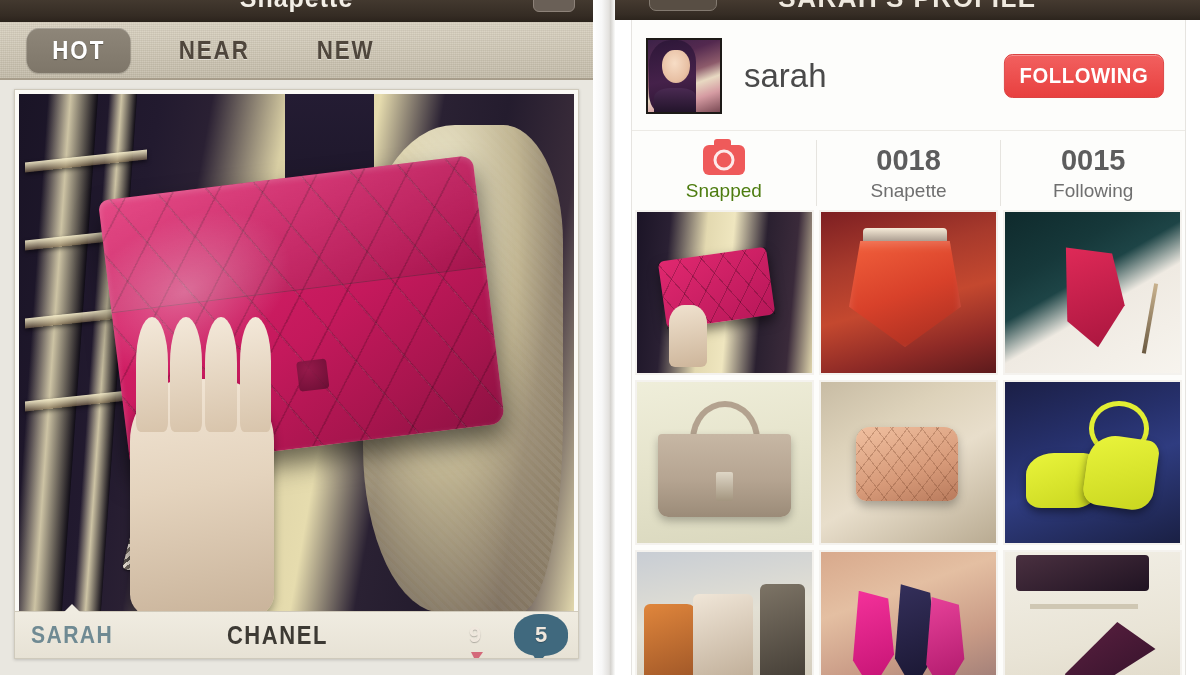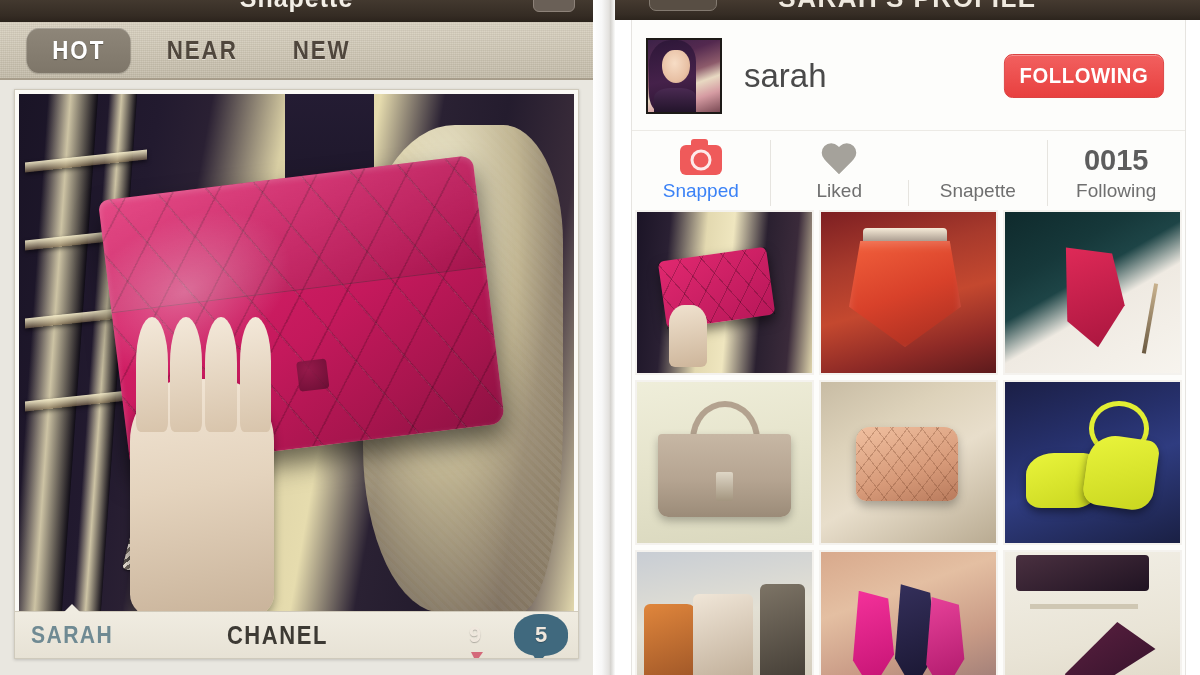--- a/index.html
+++ b/index.html
@@ -63,20 +63,21 @@
     position: relative;
     height: 58px;
     background:
       repeating-linear-gradient(0deg, rgba(255,255,255,0.08) 0 1px, rgba(0,0,0,0.03) 1px 2px),
       repeating-linear-gradient(90deg, rgba(255,255,255,0.05) 0 1px, rgba(0,0,0,0.025) 1px 2px),
       linear-gradient(180deg,#d9d1c0 0%, #cdc5b3 55%, #c2baa8 100%);
     border-bottom: 2px solid #a79d8b;
     display: flex;
     align-items: center;
     padding-left: 18px;
+    gap: 12px;
   }
   .tab {
     font-family: "Liberation Sans Narrow", "Liberation Sans", sans-serif;
     font-weight: bold;
     font-size: 26px;
     letter-spacing: 2.2px;
     color: #4f463c;
     padding: 7px 22px;
     border-radius: 14px;
     text-shadow: 0 1px 0 rgba(255,255,255,0.45);
@@ -428,21 +429,21 @@
     cursor: pointer;
     position: relative;
   }
   .stat:first-child { border-left: none; }
   .stat-label {
     font-size: 19px;
     color: #6f6f6f;
     font-family: "Liberation Sans", sans-serif;
     white-space: nowrap;
   }
-  .stat.active .stat-label { color: #3b82f6; }
+  .stat.active .stat-label { color: #4d7c0f; }
   .stat-num {
     font-size: 29px;
     color: #5d5d5d;
     font-weight: bold;
     line-height: 1.05;
     font-family: "Liberation Sans", sans-serif;
   }
   .icon-wrap { height: 40px; display: flex; align-items: center; justify-content: center; }
 
   .cam-icon {
@@ -751,29 +752,26 @@
 
       <div class="stats-row">
 
         <div class="stat active">
           <div class="icon-wrap">
             <div class="cam-icon"></div>
           </div>
           <div class="stat-label">Snapped</div>
         </div>
 
+
+
         <div class="stat">
           <div class="icon-wrap">
-            <div class="heart-icon"></div>
-          </div>
-          <div class="stat-label">Liked</div>
-        </div>
-
-
-        <div class="stat">
+            <div class="stat-num">0018</div>
+          </div>
           <div class="stat-label">Snapette</div>
         </div>
 
         <div class="stat">
           <div class="icon-wrap">
             <div class="stat-num">0015</div>
           </div>
           <div class="stat-label">Following</div>
         </div>
       </div>

